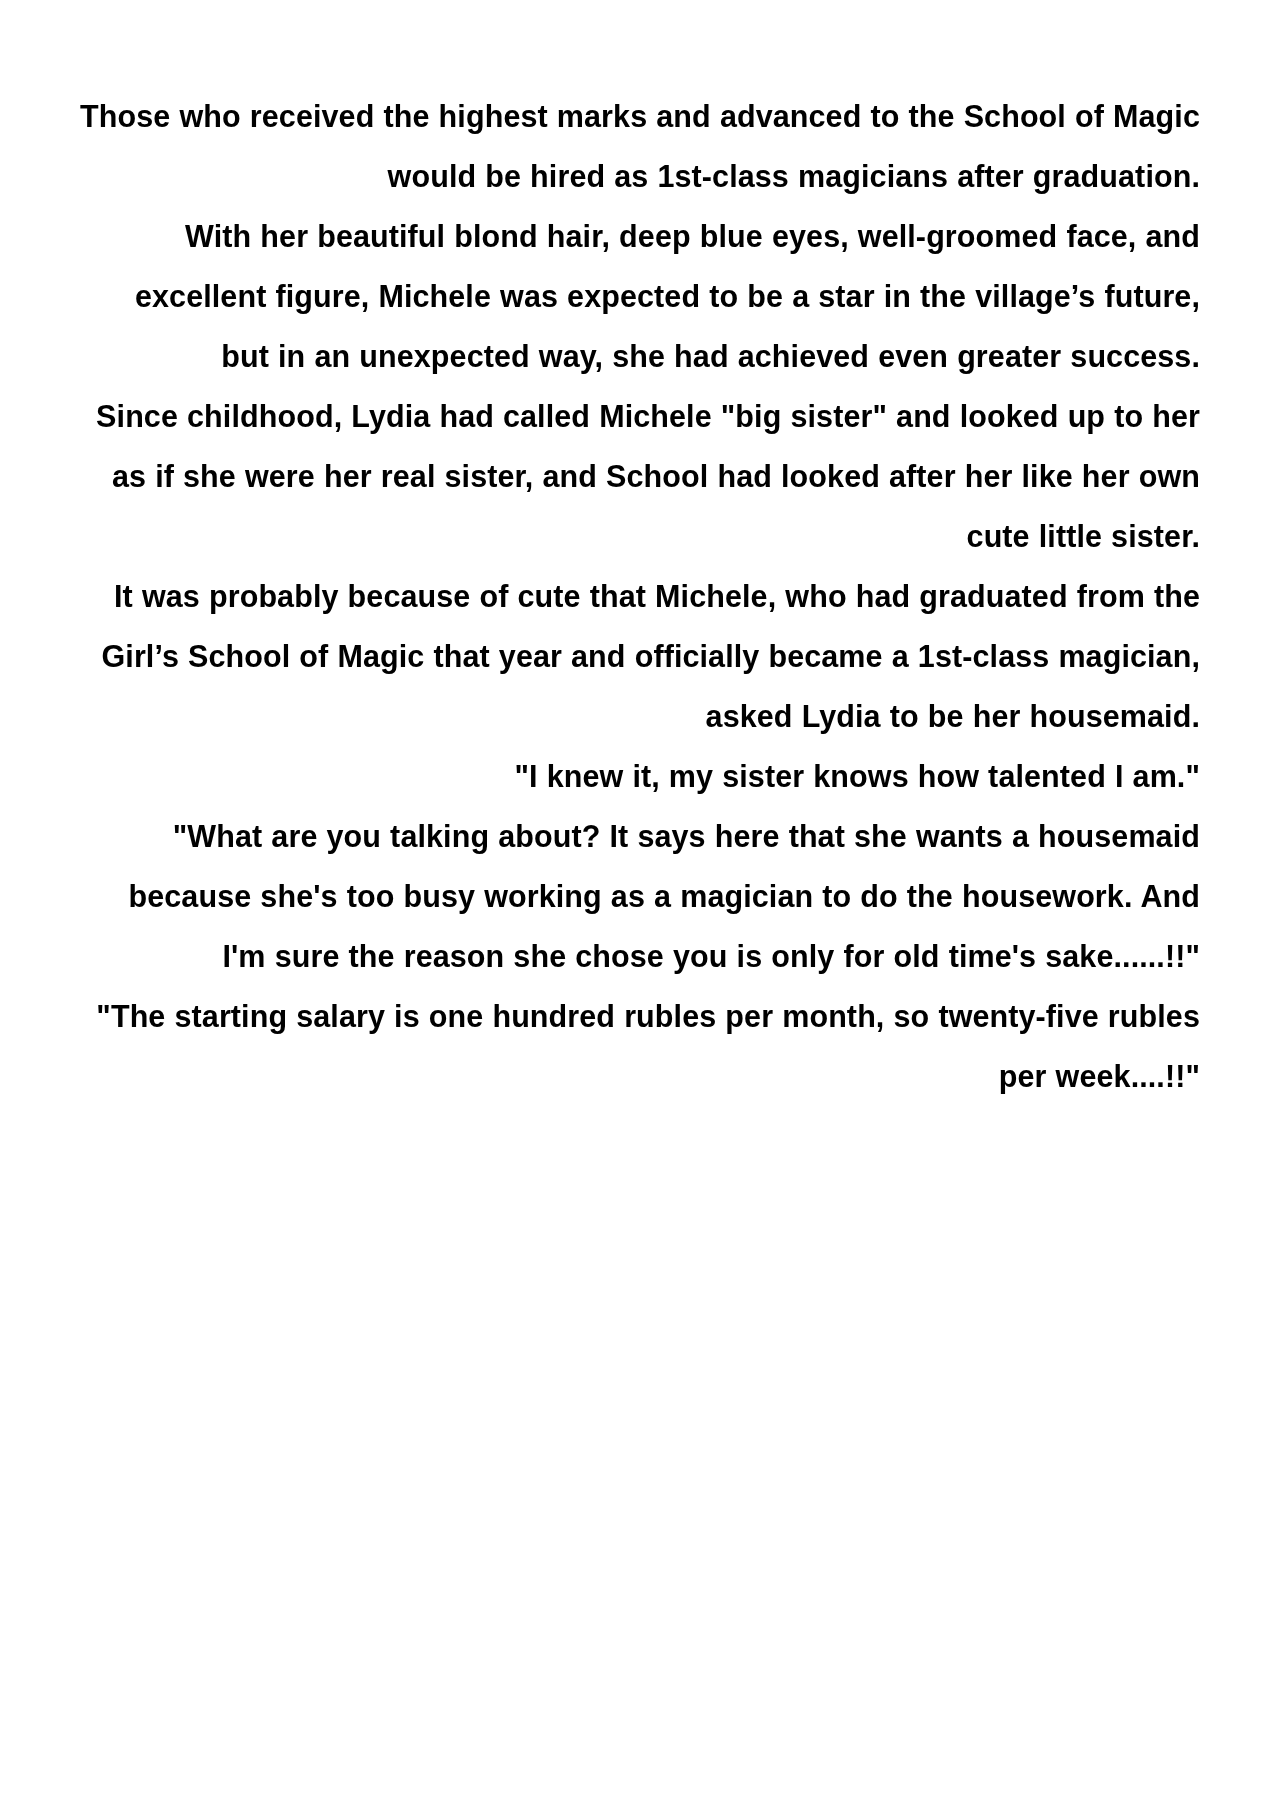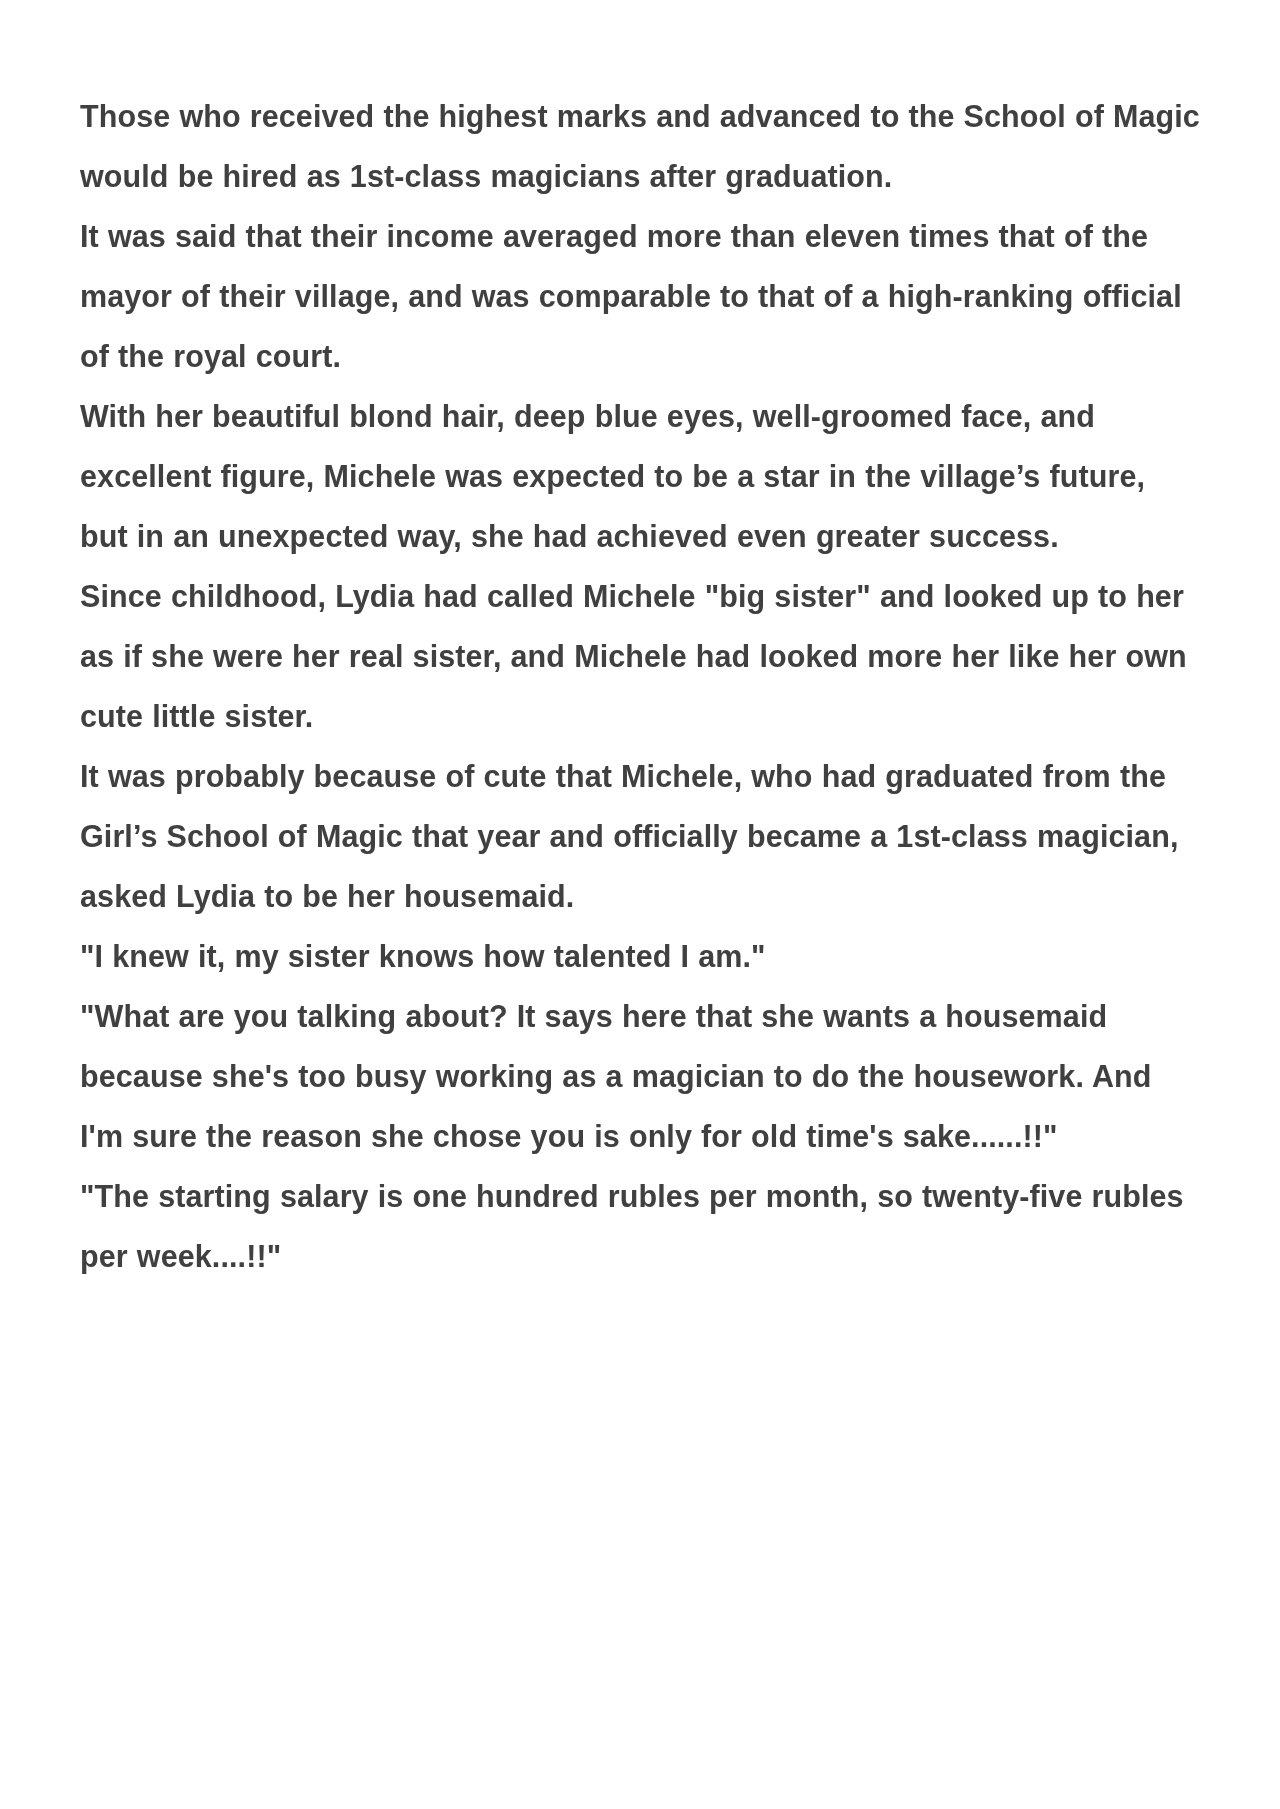--- a/index.html
+++ b/index.html
@@ -19,35 +19,35 @@
     width: 1280px;
     height: 1809px;
     padding: 86px 80px 0 80px;
     background: #ffffff;
   }
   .text-body {
     font-size: 30.5px;
     font-weight: 700;
     line-height: 60px;
     letter-spacing: 0.1px;
-    color: #404040;
+    color: #000000;
     word-spacing: 0.5px;
+    text-align: right;
   }
   .para {
     margin: 0;
     padding: 0;
   }
 </style>
 </head>
 <body>
 
 <div class="page">
   <div class="text-body">
     <p class="para">Those who received the highest marks and advanced to the School of Magic would be hired as 1st-class magicians after graduation.</p>
-    <p class="para">It was said that their income averaged more than eleven times that of the mayor of their village, and was comparable to that of a high-ranking official of the royal court.</p>
     <p class="para">With her beautiful blond hair, deep blue eyes, well-groomed face, and excellent figure, Michele was expected to be a star in the village’s future, but in an unexpected way, she had achieved even greater success.</p>
-    <p class="para">Since childhood, Lydia had called Michele "big sister" and looked up to her as if she were her real sister, and Michele had looked more her like her own cute little sister.</p>
+    <p class="para">Since childhood, Lydia had called Michele "big sister" and looked up to her as if she were her real sister, and School had looked after her like her own cute little sister.</p>
     <p class="para">It was probably because of cute that Michele, who had graduated from the Girl’s School of Magic that year and officially became a 1st-class magician, asked Lydia to be her housemaid.</p>
     <p class="para">"I knew it, my sister knows how talented I am."</p>
     <p class="para">"What are you talking about? It says here that she wants a housemaid because she's too busy working as a magician to do the housework. And I'm sure the reason she chose you is only for old time's sake......!!"</p>
     <p class="para">"The starting salary is one hundred rubles per month, so twenty-five rubles per week....!!"</p>
   </div>
 </div>
 
 </body></html>

